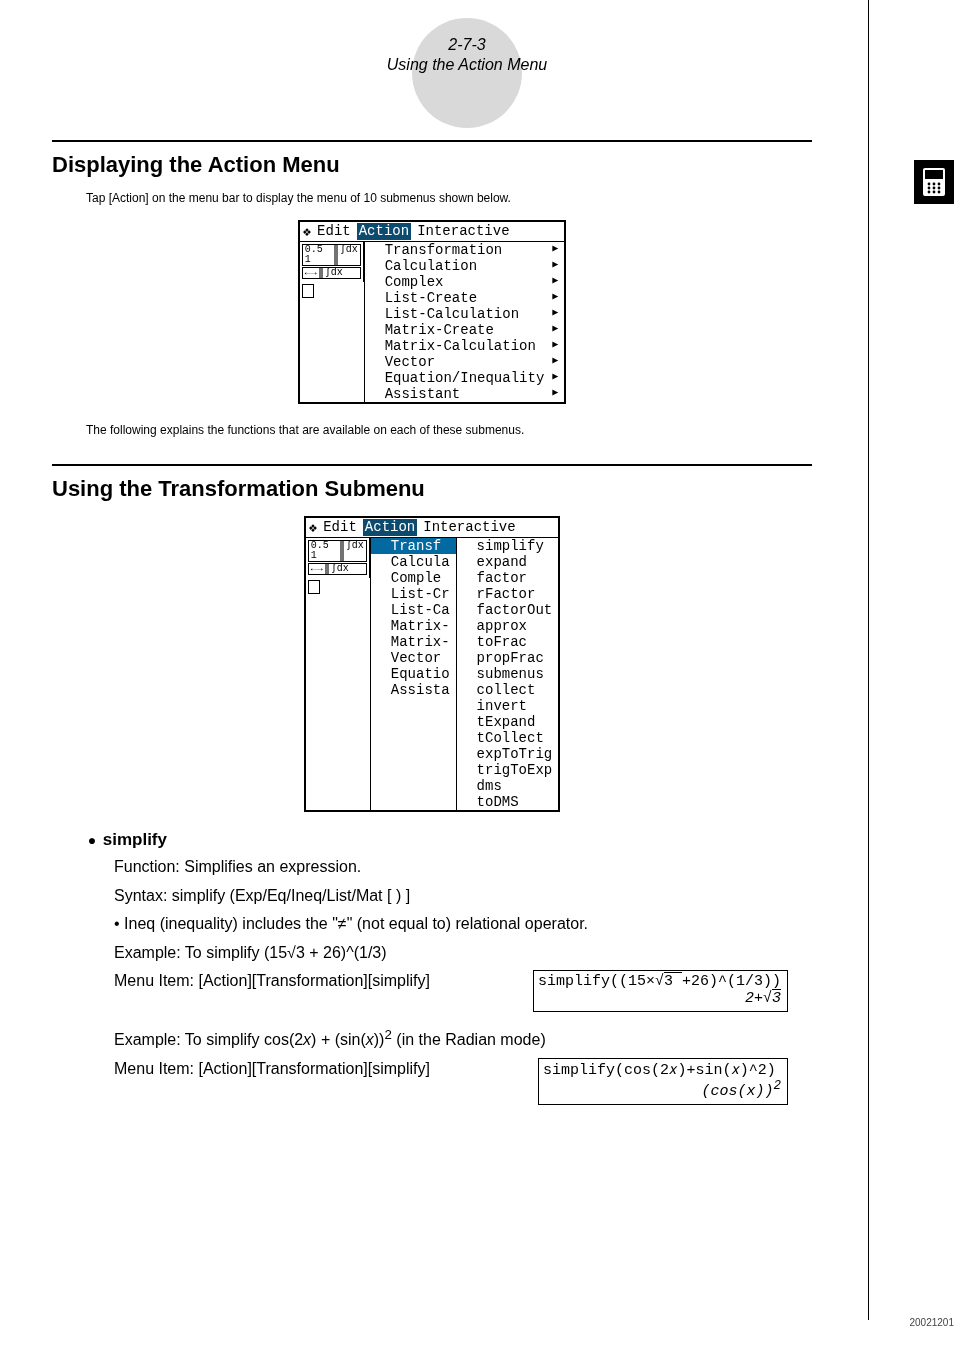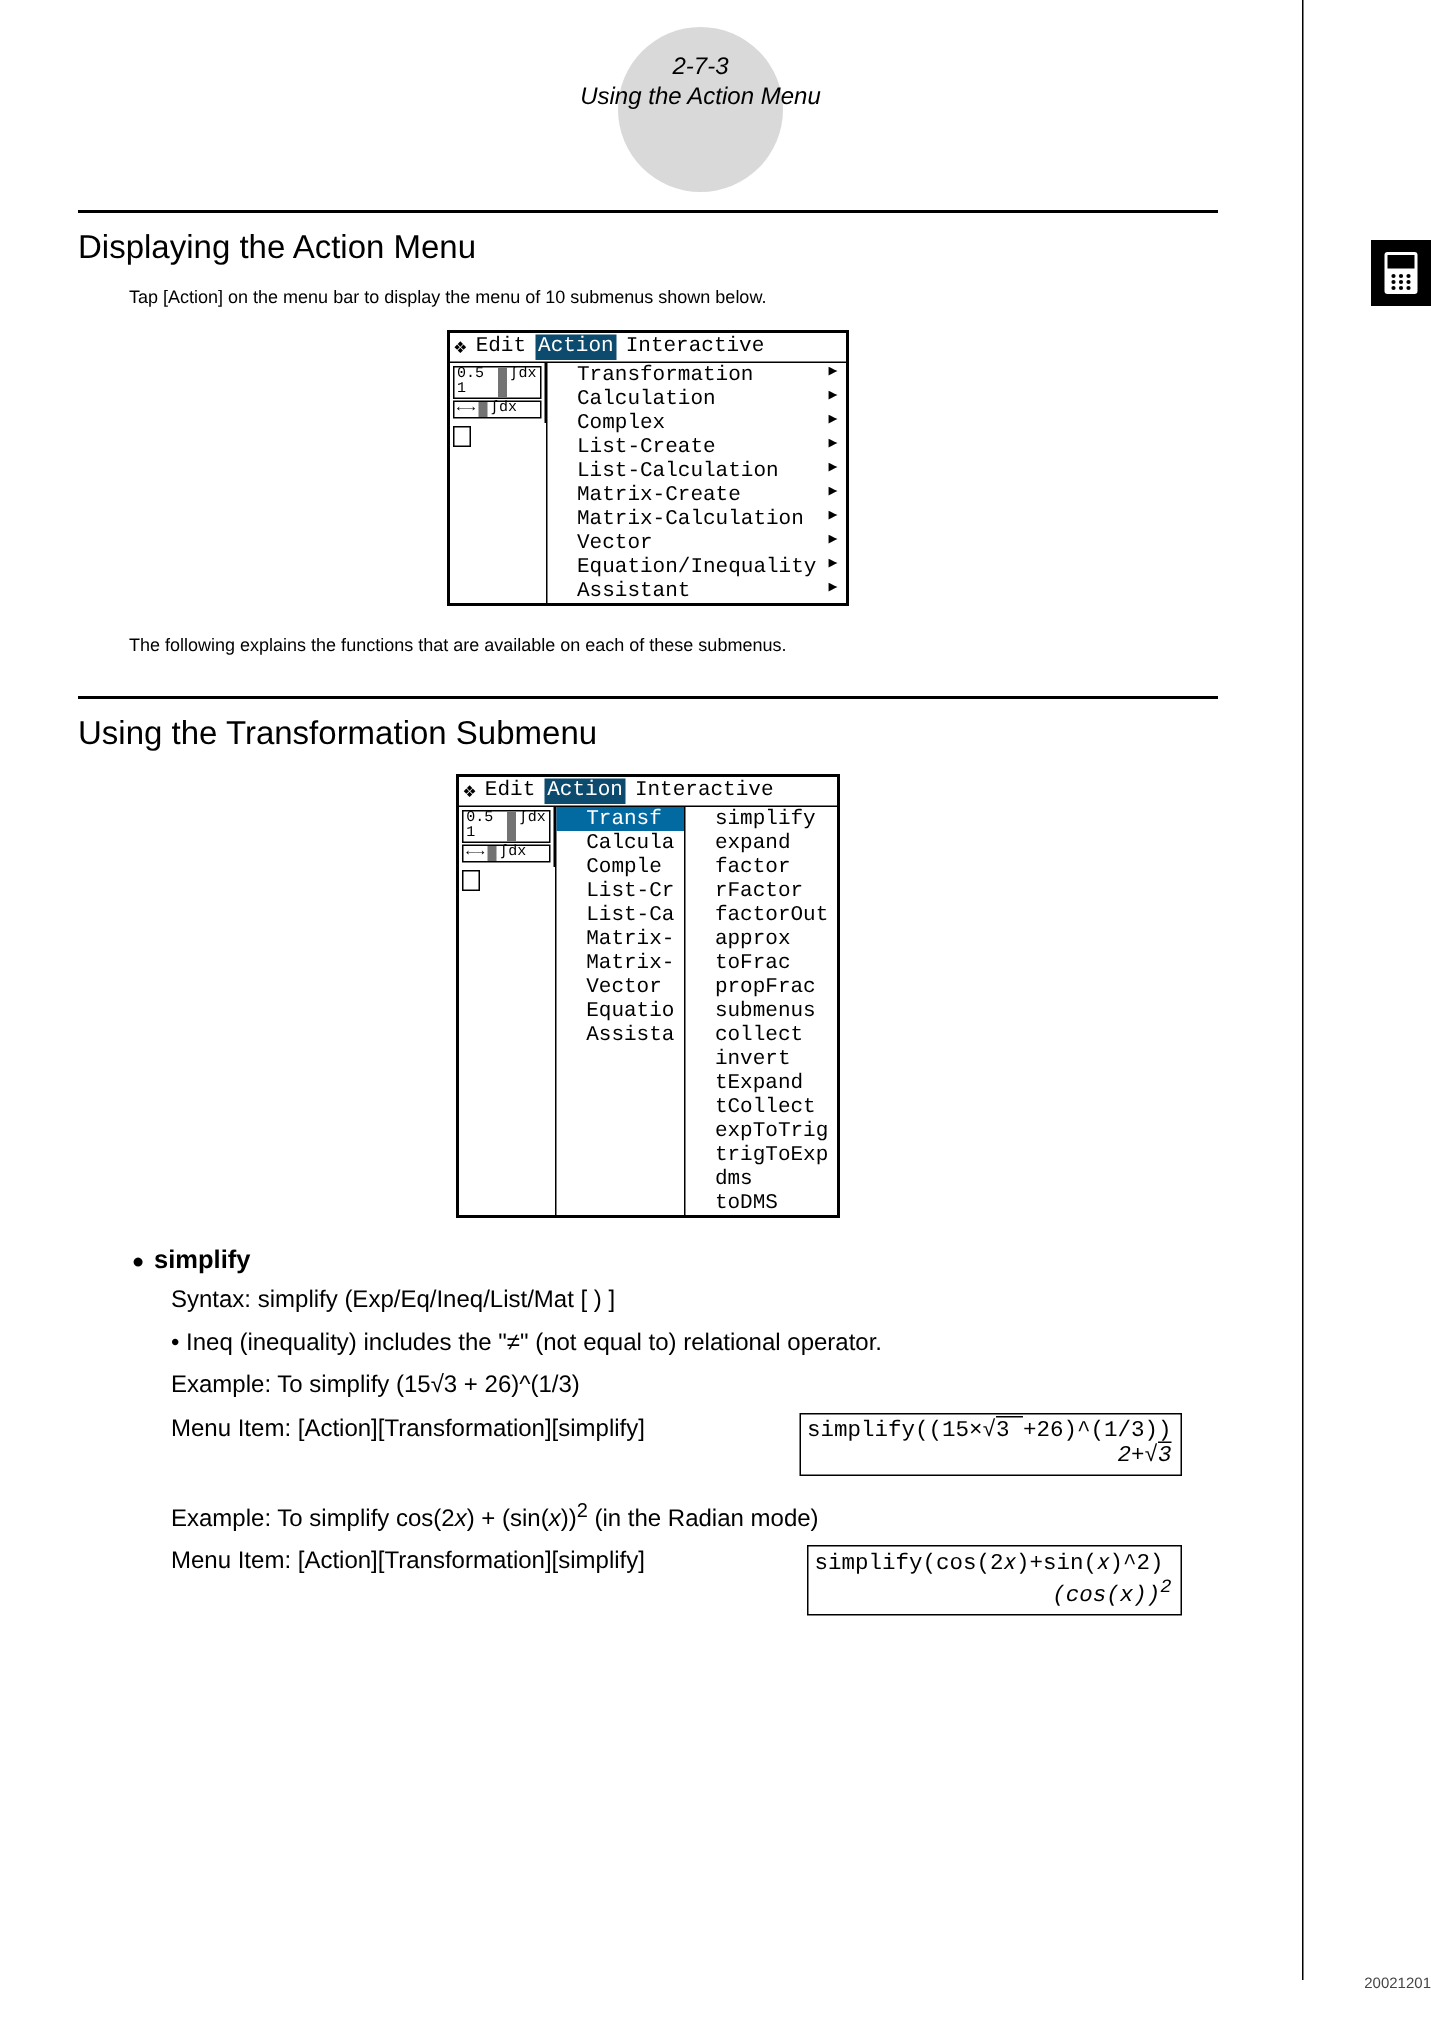--- a/index.html
+++ b/index.html
@@ -52,21 +52,21 @@
     width: 760px;
   }
   .hr {
     border: none;
     border-top: 2px solid #000;
     margin: 6px 0 10px 0;
     width: 760px;
   }
   .h2 {
     font-size: 22px;
-    font-weight: normal;
+    font-weight: bold;
     margin-bottom: 12px;
   }
   .body-text {
     font-size: 12px;
     margin-left: 34px;
     margin-bottom: 10px;
     line-height: 1.35;
   }
   .screenshot-wrap {
     display: flex;
@@ -91,21 +91,21 @@
     display: flex;
   }
   .calc-toolbar {
     border-right: 1px solid #000;
     width: 64px;
     font-size: 10px;
     line-height: 1;
     padding: 2px;
   }
   .calc-toolbar .tbrow { display: flex; border: 1px solid #000; margin-bottom: 1px; }
-  .calc-toolbar .tbcell { border-right: 6px solid #737373; padding: 0 2px; }
+  .calc-toolbar .tbcell { border-right: 4px solid #737373; padding: 0 2px; }
   .calc-toolbar .tbcell:last-child { border-right: none; }
   .calc-workarea { width: 36px; padding: 2px; }
   .calc-workarea .box { border: 1px solid #000; width: 12px; height: 14px; }
   .calc-menu {
     border-left: 1px solid #000;
   }
   .calc-menu .item {
     padding: 0 6px 0 20px;
     white-space: nowrap;
     display: flex;
@@ -402,20 +402,21 @@
             </div>
           </div>
         </div>
       </div>
     </div>
 
     <div class="sub-h" style="margin-left:34px;">
       <span class="bullet-dot">●</span>
       <span>simplify</span>
     </div>
+    <div class="sub-indent">Function: Simplifies an expression.</div>
     <div class="sub-indent">Syntax: simplify (Exp/Eq/Ineq/List/Mat [ ) ]</div>
     <div class="sub-indent">
       <span>• Ineq (inequality) includes the "</span><span>≠</span><span>" (not equal to) relational operator.</span>
     </div>
     <div class="sub-indent">
       <span>Example: To simplify (15</span><span>√3</span><span> + 26)^(1/3)</span>
     </div>
     <div style="display:flex; align-items:flex-start;">
       <div class="sub-indent" style="flex:1;">Menu Item: [Action][Transformation][simplify]</div>
       <div style="margin-right:24px;">

